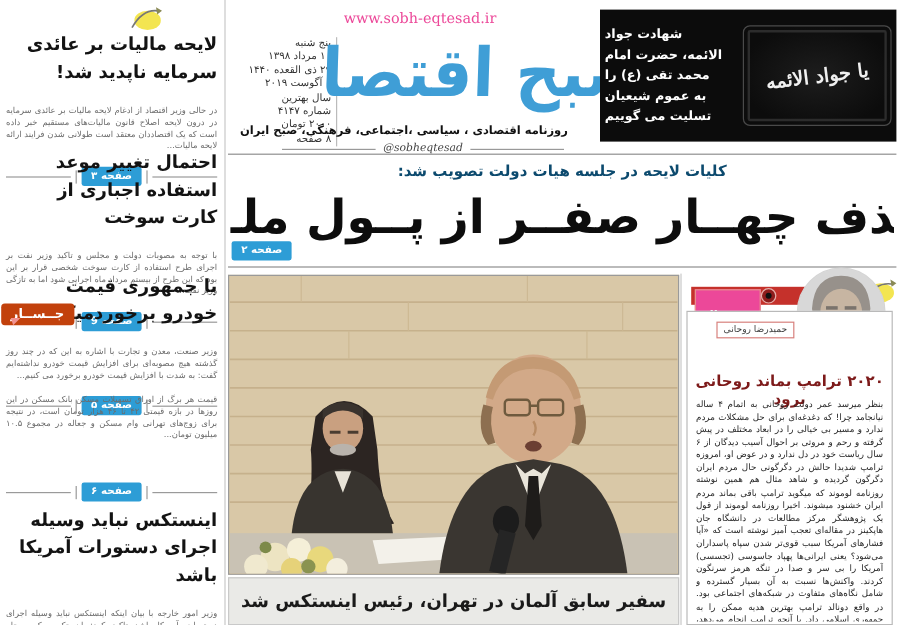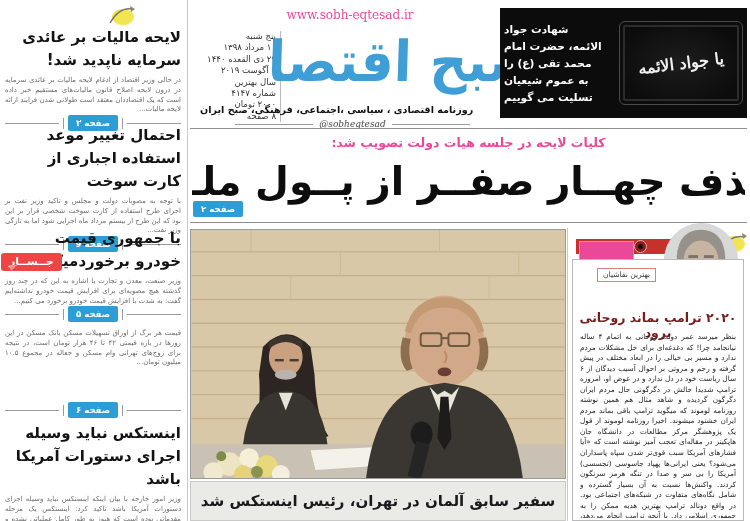--- a/index.html
+++ b/index.html
@@ -35,46 +35,46 @@
                        border-radius:6px; display:flex; align-items:center; justify-content:center;
                        background:radial-gradient(ellipse at center, #1d1d1d 0%, #0c0c0c 75%); }
   #condolence .frame span { font-family:"DejaVu Serif", serif; font-size:16px; font-weight:bold;
                             color:#f0f0f0; transform:rotate(-7deg); white-space:nowrap; }
   #condolence .msg { order:2; flex:1; text-align:left; font-size:10.6px; font-weight:bold;
                      line-height:17px; padding:4px 10px 4px 4px; }
 
   
   #rule-masthead { left:190px; top:128px; width:557px; }
   #kicker { position:absolute; left:190px; top:135px; width:557px; text-align:center;
-            font-size:12.5px; font-weight:bold; color:#ec4899; }
+            font-size:12.5px; font-weight:bold; color:#0c4a6e; }
   #headline { position:absolute; left:192px; top:150px; width:553px; height:62px;
               display:flex; align-items:center; justify-content:center;
               font-size:39px; font-weight:bold; color:#0d0d0d; white-space:nowrap; overflow:hidden; }
   .pbadge { background:#2d9dd6; color:#fff; font-size:8.6px; font-weight:bold;
             padding:3px 8px 3px; border-radius:2px; white-space:nowrap; }
   #lead-badge { position:absolute; left:193px; top:201px;text-align:center; }
   #rule-headline { left:190px; top:222px; width:557px; }
 
   
   #sidebar { position:absolute; left:0; top:0; width:186px; height:521px; }
   .mini-icon { position:absolute; width:30px; height:26px; }
   #mini-icon-top { left:106px; top:2px; }
-  .art { position:absolute; left:5px; width:176px; display:flex; flex-direction:column; }
+  .art { position:absolute; left:5px; width:176px; display:flex; flex-direction:column;gap:12px; }
   .art-title { font-size:15px; font-weight:bold; color:#131313; text-align:right;
                line-height:23px; position:relative; }
   .art-excerpt { font-size:7px; color:#6b6b6b; line-height:9.8px; text-align:justify; margin-top:4px; }
   .badge-row { display:flex; align-items:center; gap:4px; margin-top:auto; }
   .badge-row .bl { flex:1; height:1px; background:#9a9a9a; }
   .badge-row .vt { width:1px; height:11px; background:#9a9a9a; }
   #art-0 { top:26px;  height:94px; }
   #art-1 { top:124px; height:96px; }
   #art-2 { top:227px; height:94px; }
   #art-3 { top:325px; height:93px; }
   #art-4 { top:422px; height:97px; }
-  #bubble { position:absolute; left:-4px; top:26px; background:#ef4444; color:#fff;
+  #bubble { position:absolute; left:-4px; top:26px; background:#c2410c; color:#fff;
             font-size:11px; font-weight:bold; padding:2px 8px 3px; border-radius:3px; }
   #bubble::after { content:""; position:absolute; left:8px; bottom:-6px;
                    border:6px solid transparent; border-top-color:#f19290; border-left-width:2px; }
 
   
   #photo { position:absolute; left:190px; top:229px; width:376px; height:250px;
            border:1px solid #9a9a9a; background:#d8c7a6; }
   #photo svg { display:block; width:100%; height:100%; }
   #caption { position:absolute; left:190px; top:481px; width:376px; height:40px;
              background:#eaeae7; border:1px solid #c9c9c9; display:flex; align-items:center;
@@ -289,17 +289,17 @@
       <path d="M12 34 Q 14 6 37 6 Q 60 6 62 34 L60 48 Q 37 40 14 48 Z" fill="#97918b"></path>
       <ellipse cx="37" cy="38" rx="18" ry="21" fill="#c7b5a2"></ellipse>
       <rect x="24" y="32" width="10" height="3" fill="#7a736c"></rect>
         <rect x="40" y="32" width="10" height="3" fill="#7a736c"></rect>
       <ellipse cx="37" cy="52" rx="9" ry="4" fill="#a89a8a"></ellipse>
       <path d="M8 74 Q 14 58 37 58 Q 60 58 66 74 Z" fill="#6b6661"></path>
     </svg>
   </div>
 
   <div id="ed-box">
-    <div id="ed-author">بهترین نقاشیان</div>
+    <div id="ed-author">حمیدرضا روحانی</div>
     <div id="ed-title">۲۰۲۰ ترامپ بماند روحانی برود</div>
     <div id="ed-body">بنظر میرسد عمر دولت روحانی به اتمام ۴ ساله نیانجامد چرا! که دغدغه‌ای برای حل مشکلات مردم ندارد و مسیر بی خیالی را در ابعاد مختلف در پیش گرفته و رحم و مروتی بر احوال آسیب دیدگان از ۶ سال ریاست خود در دل ندارد و در عوض او، امروزه ترامپ شدیدا حالش در دگرگونی حال مردم ایران دگرگون گردیده و شاهد مثال هم همین نوشته روزنامه لوموند که میگوید ترامپ باقی بماند مردم ایران خشنود میشوند. اخیرا روزنامه لوموند از قول یک پژوهشگر مرکز مطالعات در دانشگاه جان هاپکینز در مقاله‌ای تعجب آمیز نوشته است که «آیا فشارهای آمریکا سبب قوی‌تر شدن سپاه پاسداران می‌شود؟ یعنی ایرانی‌ها پهپاد جاسوسی (تجسسی) آمریکا را بی سر و صدا در تنگه هرمز سرنگون کردند. واکنش‌ها نسبت به آن بسیار گسترده و شامل نگاه‌های متفاوت در شبکه‌های اجتماعی بود. در واقع دونالد ترامپ بهترین هدیه ممکن را به جمهوری اسلامی داد. با آنچه ترامپ انجام می‌دهد، مقامات جمهوری اسلامی می‌توانند بگویند ما به توافق پایبند بودیم و با وجود این، آنها با ما چنین می‌کنند. سپاه پاسداران انقلاب اسلامی همانگونه که از اسم و عنوان و عملکرد چهل ساله‌اش پیداست، از ابتدا برای دفاع از انقلاب شکل گرفت و ارتش حافظ مرزهای کشور گردید. نیروهای سپاه پاسداران انقلاب اسلامی در ابتدا با شورشیان مبارزه می‌کردند و به محض آغاز جنگ...</div>
   </div>
 </div>
 
 </body></html>

